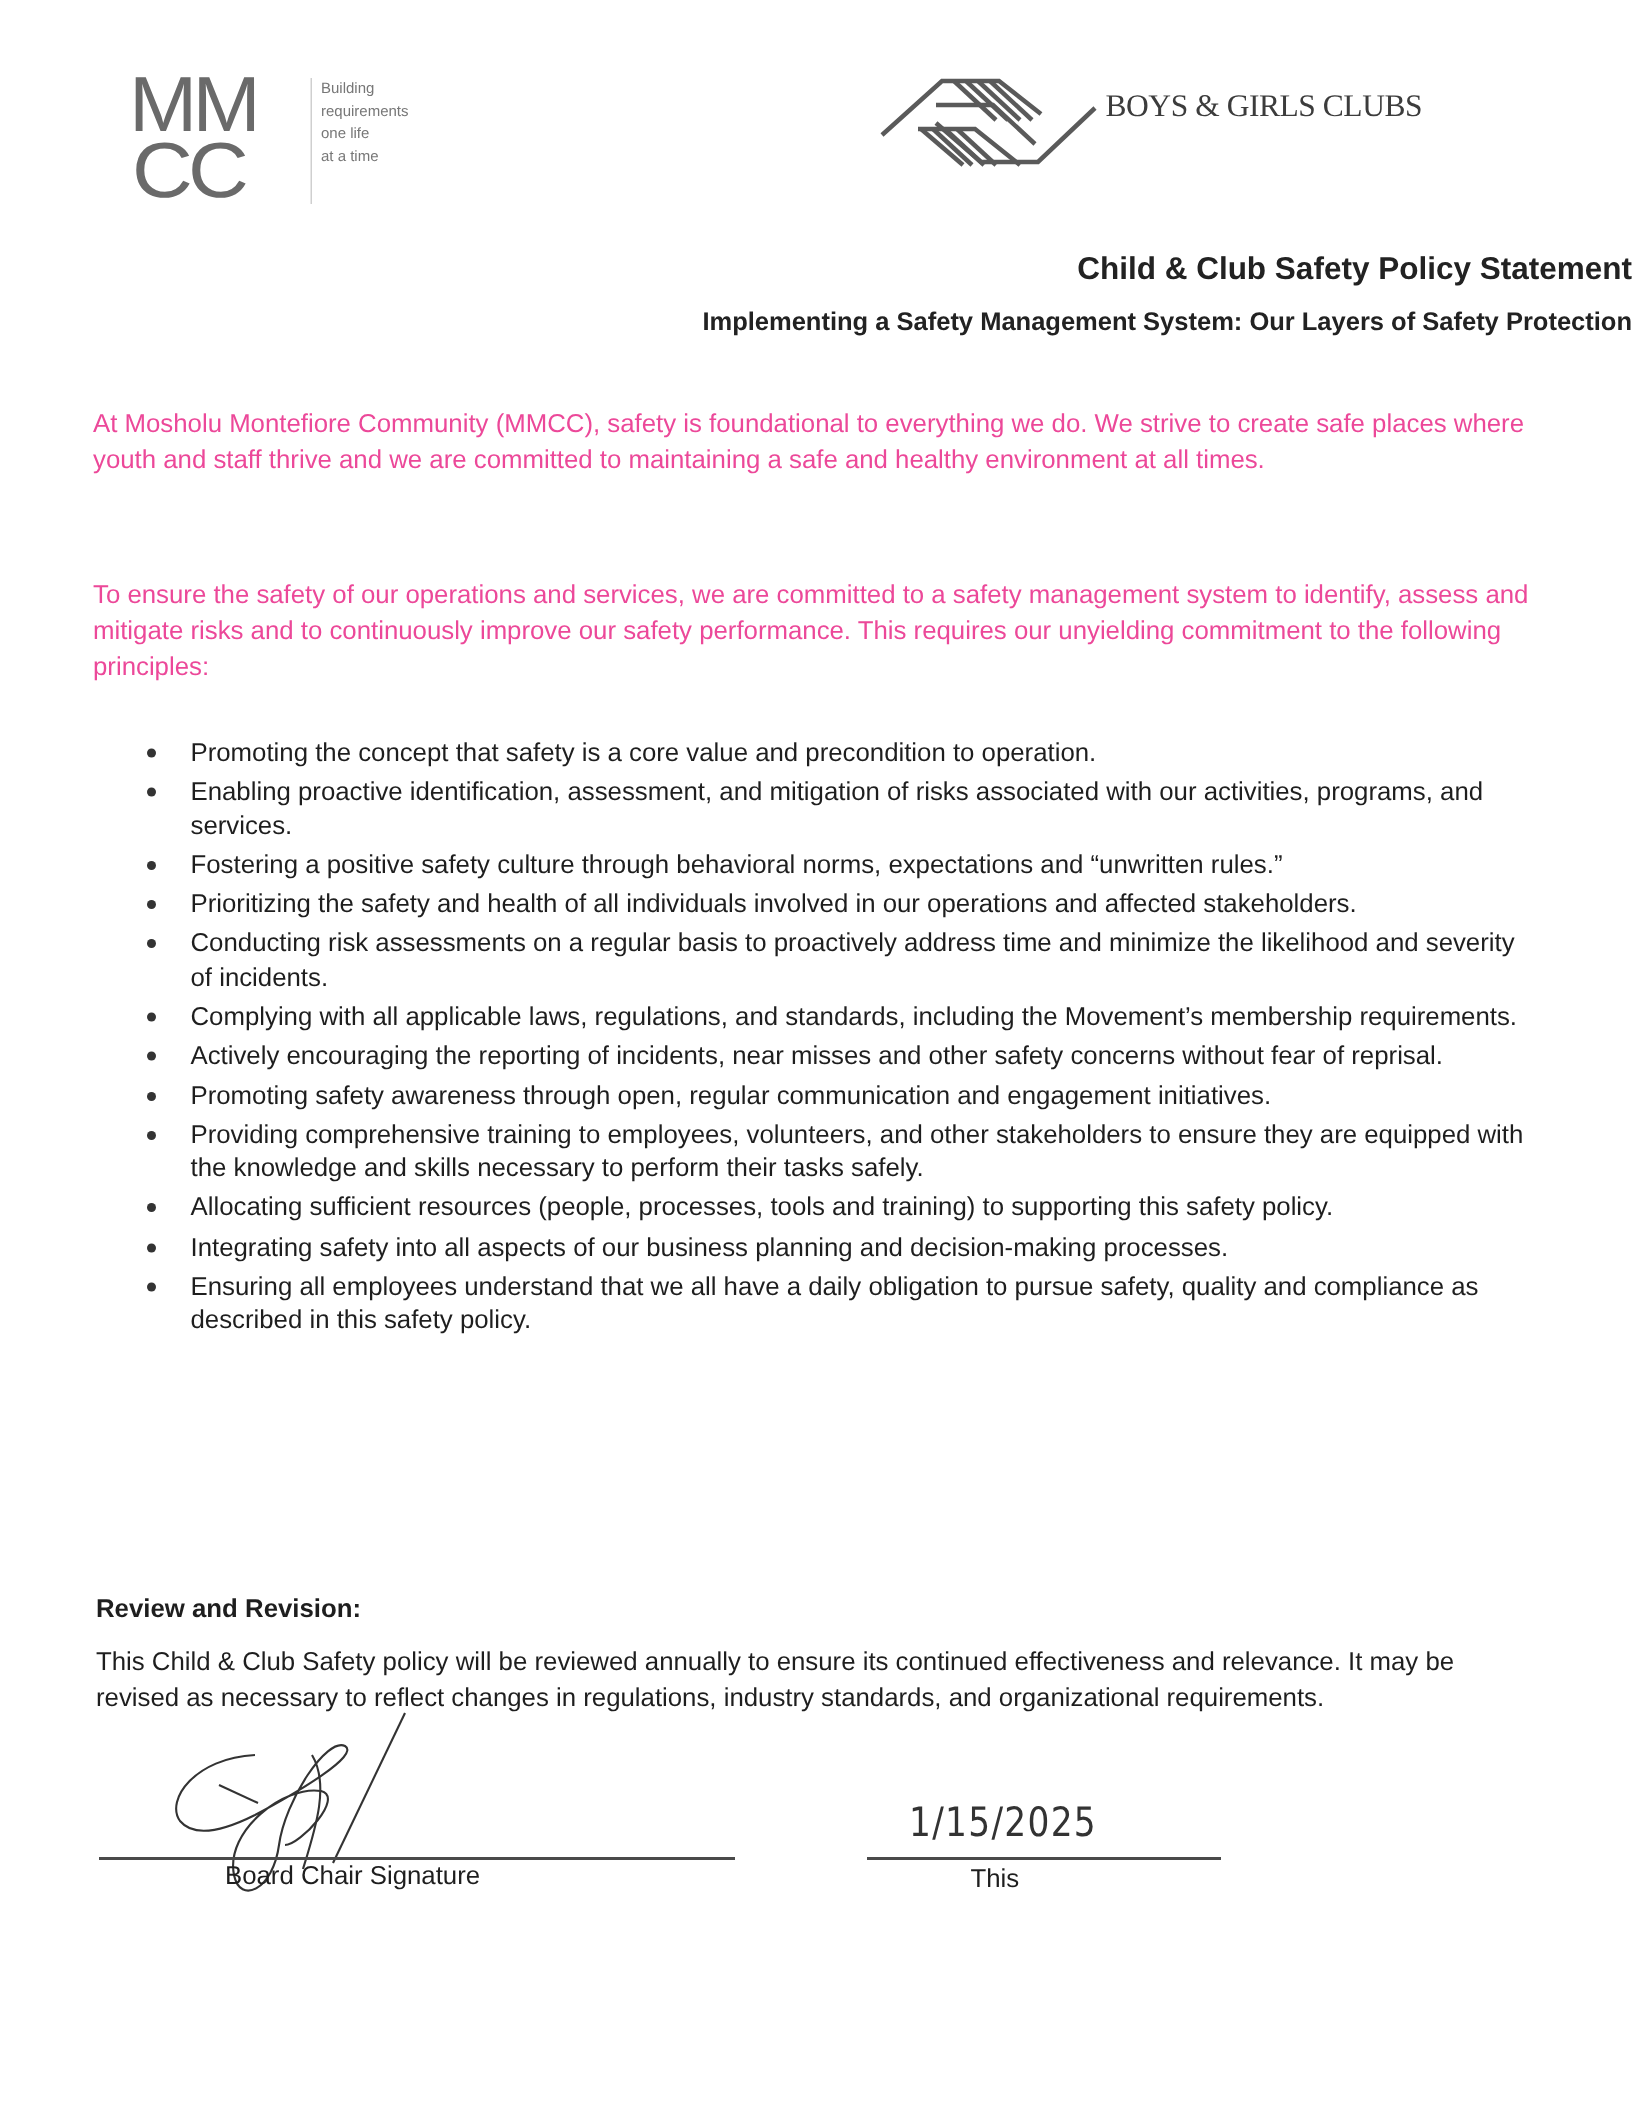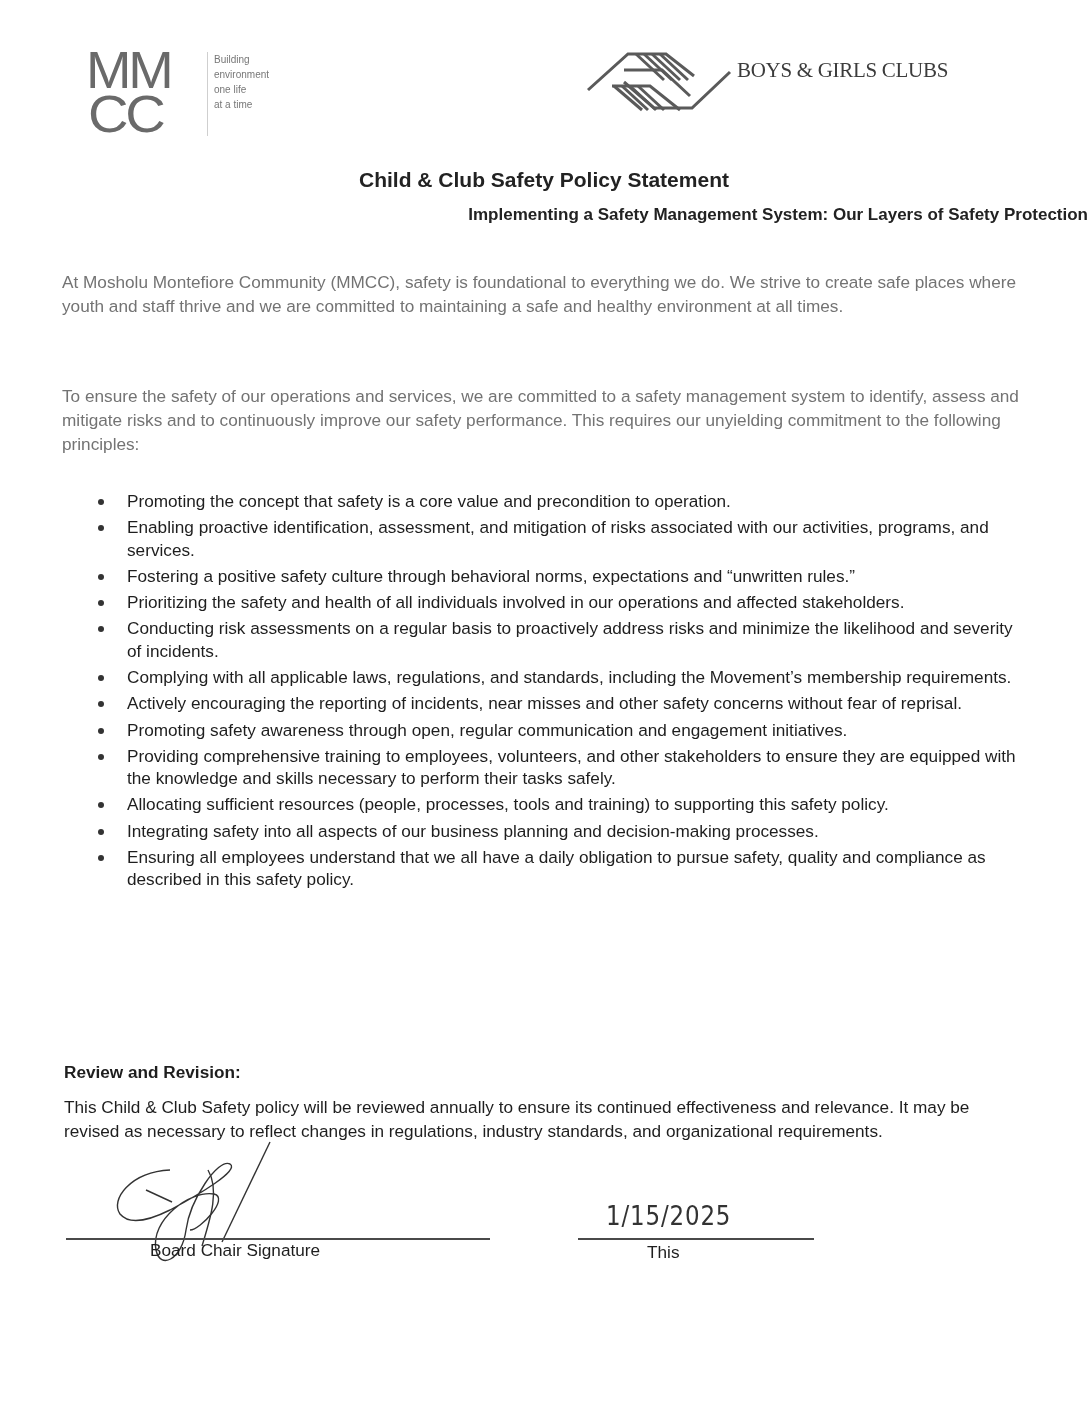--- a/index.html
+++ b/index.html
@@ -20,29 +20,29 @@
   .mmcc-tagline div { white-space: nowrap; }
 
   .bgc-logo { position: absolute; left: 584px; top: 40px; width: 420px; height: 80px; }
   .bgc-emblem { position: absolute; left: 0; top: 0; width: 150px; height: 80px; }
   .bgc-name {
     position: absolute; left: 153px; top: 18px; font-family: "Liberation Serif", serif;
     font-weight: normal; font-size: 21px; color: #3c3c3c; letter-spacing: -0.3px; white-space: nowrap;
   }
 
   .title {
-    position: absolute; left: 0; width: 1088px; top: 168px; text-align: center;
+    position: absolute; left: 0; width: 1088px; top: 168px; text-align: right;
     font-weight: bold; font-size: 21px; color: #222;
   }
   .subtitle {
     position: absolute; left: 0; width: 1088px; top: 205px; text-align: right;
     font-weight: bold; font-size: 17px; color: #222;
   }
   .para {
-    position: absolute; left: 62px; width: 960px; font-size: 17.2px; line-height: 24px; color: #737373;
+    position: absolute; left: 62px; width: 960px; font-size: 17.2px; line-height: 24px; color: #ec4899;
   }
   .para1 { top: 270px; }
   .para2 { top: 384px; }
   .principles {
     position: absolute; left: 96px; top: 490px; width: 930px; margin: 0; padding: 0; list-style: none;
     font-size: 17.2px; line-height: 22.6px;
   }
   .principles li { position: relative; padding-left: 31px; margin-bottom: 3.6px; }
   .principles li::before {
     content: ""; position: absolute; left: 2px; top: 9px; width: 6px; height: 6px; border-radius: 50%; background: #333;
@@ -64,21 +64,21 @@
 <body>
 
 <div class="mmcc-logo">
   <div class="mmcc-letters">
     <span class="mmcc-row1">MM</span>
     <span class="mmcc-row2">CC</span>
   </div>
   <div class="mmcc-divider"></div>
   <div class="mmcc-tagline">
     <div>Building</div>
-    <div>environment</div>
+    <div>requirements</div>
     <div>one life</div>
     <div>at a time</div>
   </div>
 </div>
 
 <div class="bgc-logo">
   <svg class="bgc-emblem" viewBox="0 0 150 80">
     <g fill="none" stroke="#5a5a5a" stroke-width="3">
       <path d="M4 50 L44 14 L82 14 L110 36"></path>
       <path d="M52 14 L80 40"></path>
@@ -101,21 +101,21 @@
 <div class="subtitle">Implementing a Safety Management System: Our Layers of Safety Protection</div>
 
 <div class="para para1">At Mosholu Montefiore Community (MMCC), safety is foundational to everything we do. We strive to create safe places where youth and staff thrive and we are committed to maintaining a safe and healthy environment at all times.</div>
 <div class="para para2">To ensure the safety of our operations and services, we are committed to a safety management system to identify, assess and mitigate risks and to continuously improve our safety performance. This requires our unyielding commitment to the following principles:</div>
 
 <ul class="principles">
   <li>Promoting the concept that safety is a core value and precondition to operation.</li>
   <li>Enabling proactive identification, assessment, and mitigation of risks associated with our activities, programs, and services.</li>
   <li>Fostering a positive safety culture through behavioral norms, expectations and “unwritten rules.”</li>
   <li>Prioritizing the safety and health of all individuals involved in our operations and affected stakeholders.</li>
-  <li>Conducting risk assessments on a regular basis to proactively address risks and minimize the likelihood and severity of incidents.</li>
+  <li>Conducting risk assessments on a regular basis to proactively address time and minimize the likelihood and severity of incidents.</li>
   <li>Complying with all applicable laws, regulations, and standards, including the Movement’s membership requirements.</li>
   <li>Actively encouraging the reporting of incidents, near misses and other safety concerns without fear of reprisal.</li>
   <li>Promoting safety awareness through open, regular communication and engagement initiatives.</li>
   <li>Providing comprehensive training to employees, volunteers, and other stakeholders to ensure they are equipped with the knowledge and skills necessary to perform their tasks safely.</li>
   <li>Allocating sufficient resources (people, processes, tools and training) to supporting this safety policy.</li>
   <li>Integrating safety into all aspects of our business planning and decision-making processes.</li>
   <li>Ensuring all employees understand that we all have a daily obligation to pursue safety, quality and compliance as described in this safety policy.</li>
 </ul>
 
 <div class="review-heading">Review and Revision:</div>

